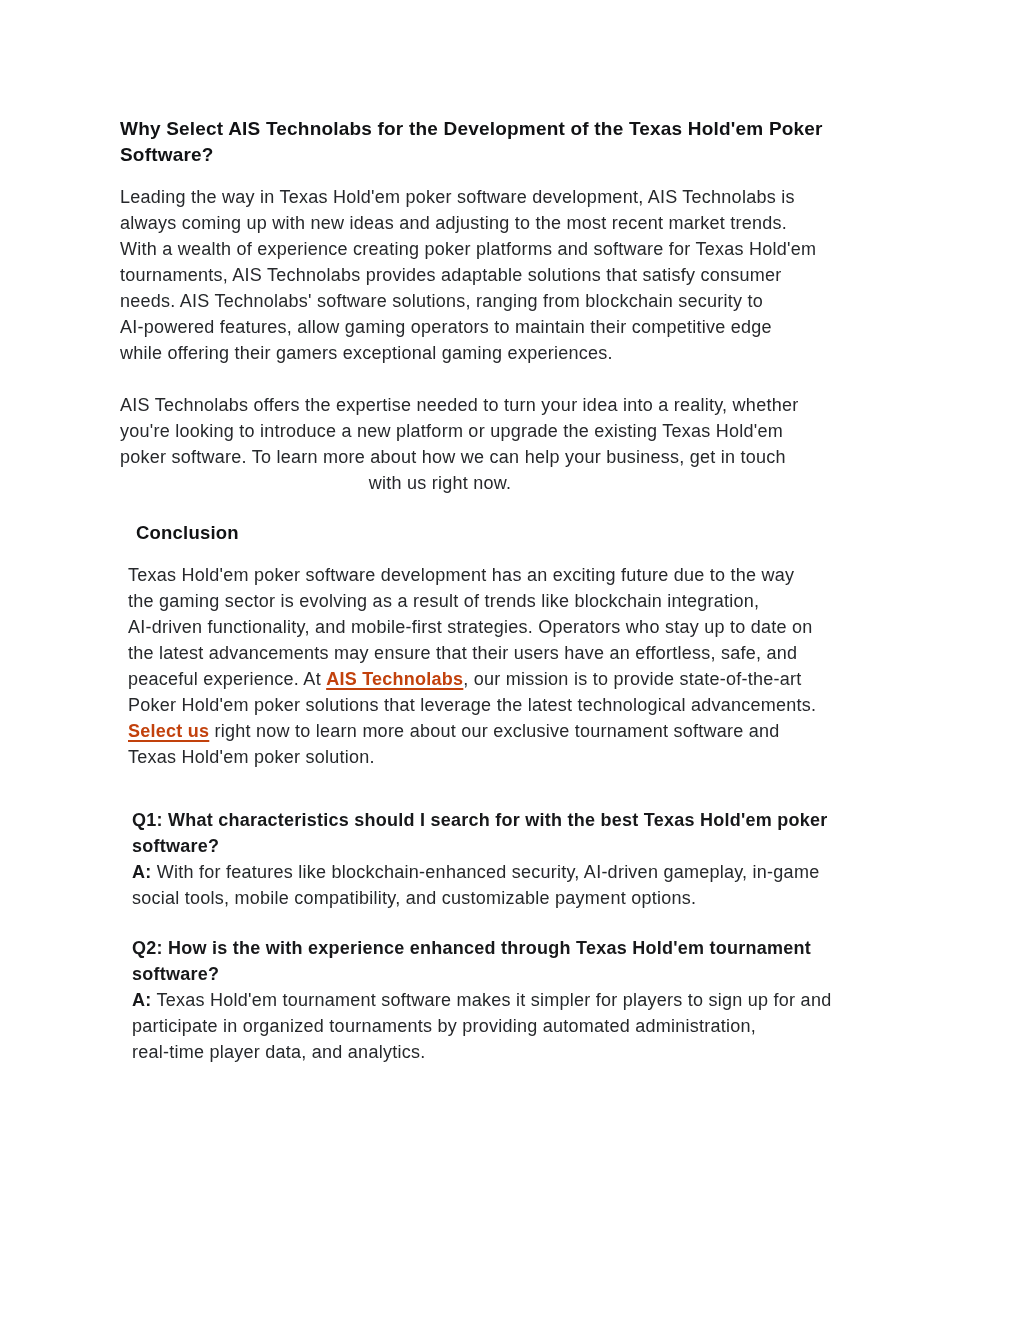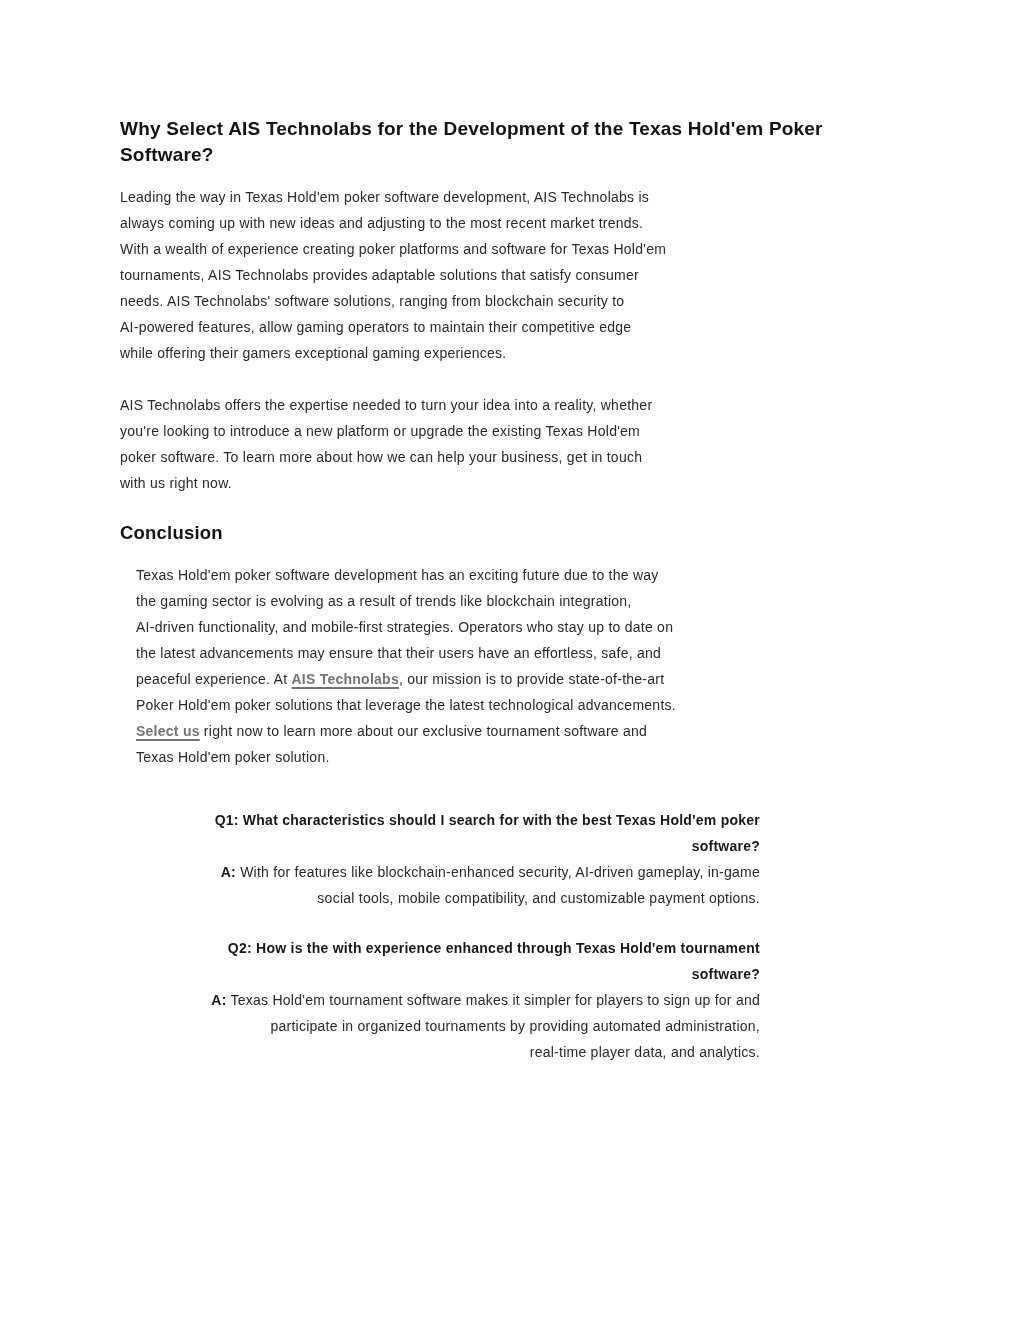--- a/index.html
+++ b/index.html
@@ -24,53 +24,53 @@
 
   h1.article-title {
     font-size: 19px;
     font-weight: 700;
     line-height: 26px;
     letter-spacing: 0.2px;
     color: #111214;
     margin: 0 0 16px 0;
   }
   p.body-text {
-    font-size: 14px;
+    font-size: 18px;
     font-weight: 400;
     line-height: 26px;
     letter-spacing: 0.25px;
     color: #26282b;
     margin: 0;
   }
   p#intro-paragraph-1 { margin: 0 0 26px 0; }
-  p#intro-paragraph-2 { margin: 0; }
+  p#intro-paragraph-2 { margin: 0; text-align: center; }
 
   h2.section-heading {
     font-size: 18.5px;
     font-weight: 700;
     line-height: 26px;
     letter-spacing: 0.2px;
     color: #111214;
     margin: 0;
   }
-  h2#conclusion-heading { margin: 24px 0 16px 0; }
+  h2#conclusion-heading { margin: 24px 0 16px 16px; }
   h2#faq-heading { margin: 24px 0 0 0; }
 
-  p#conclusion-paragraph { margin: 16px; }
+  p#conclusion-paragraph { margin: 8px; }
 
   a.inline-link {
-    color: #737373;
+    color: #c2410c;
     font-weight: 700;
     text-decoration: underline;
     text-decoration-thickness: 2px;
     text-underline-offset: 3px;
     cursor: pointer;
   }
 
-  p.faq-item { margin: 0; text-align: right; }
+  p.faq-item { margin: 12px; }
   p#faq-item-1 { margin-top: 37px; }
   p#faq-item-2 { margin-top: 24px; }
   .faq-question {
     display: block;
     font-weight: 700;
     color: #17181a;
   }
   .answer-label {
     font-weight: 700;
     color: #17181a;

